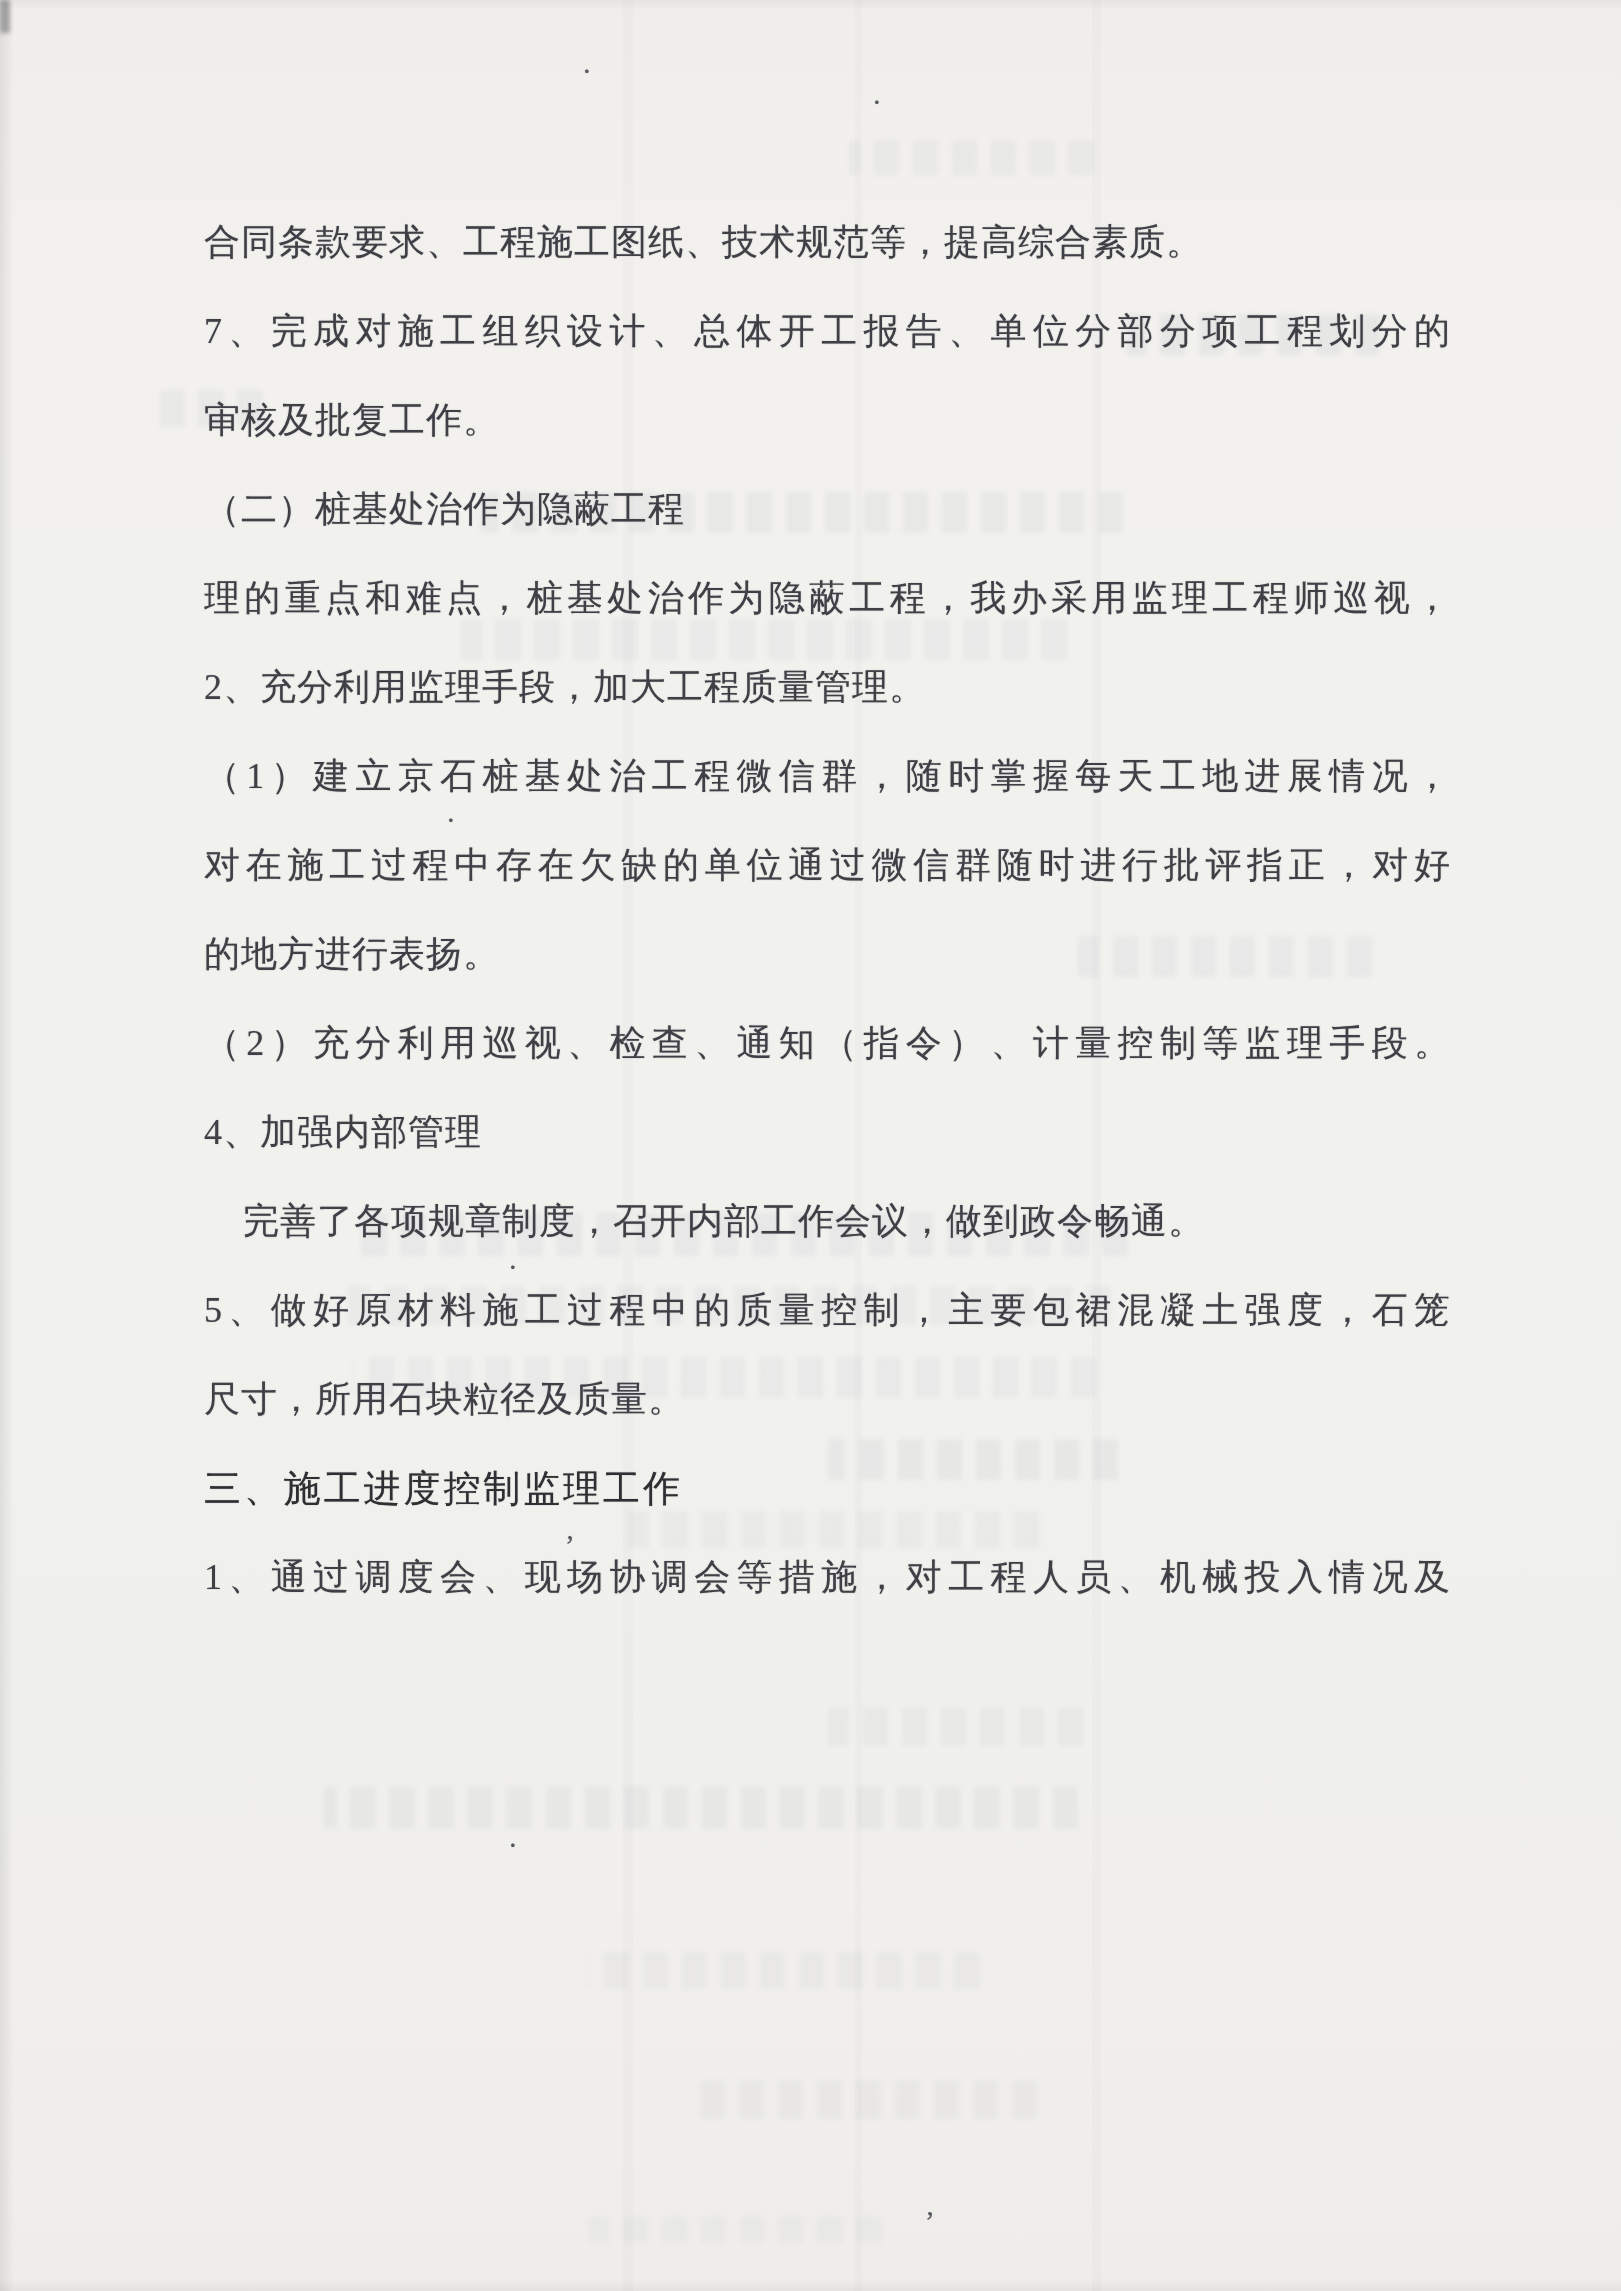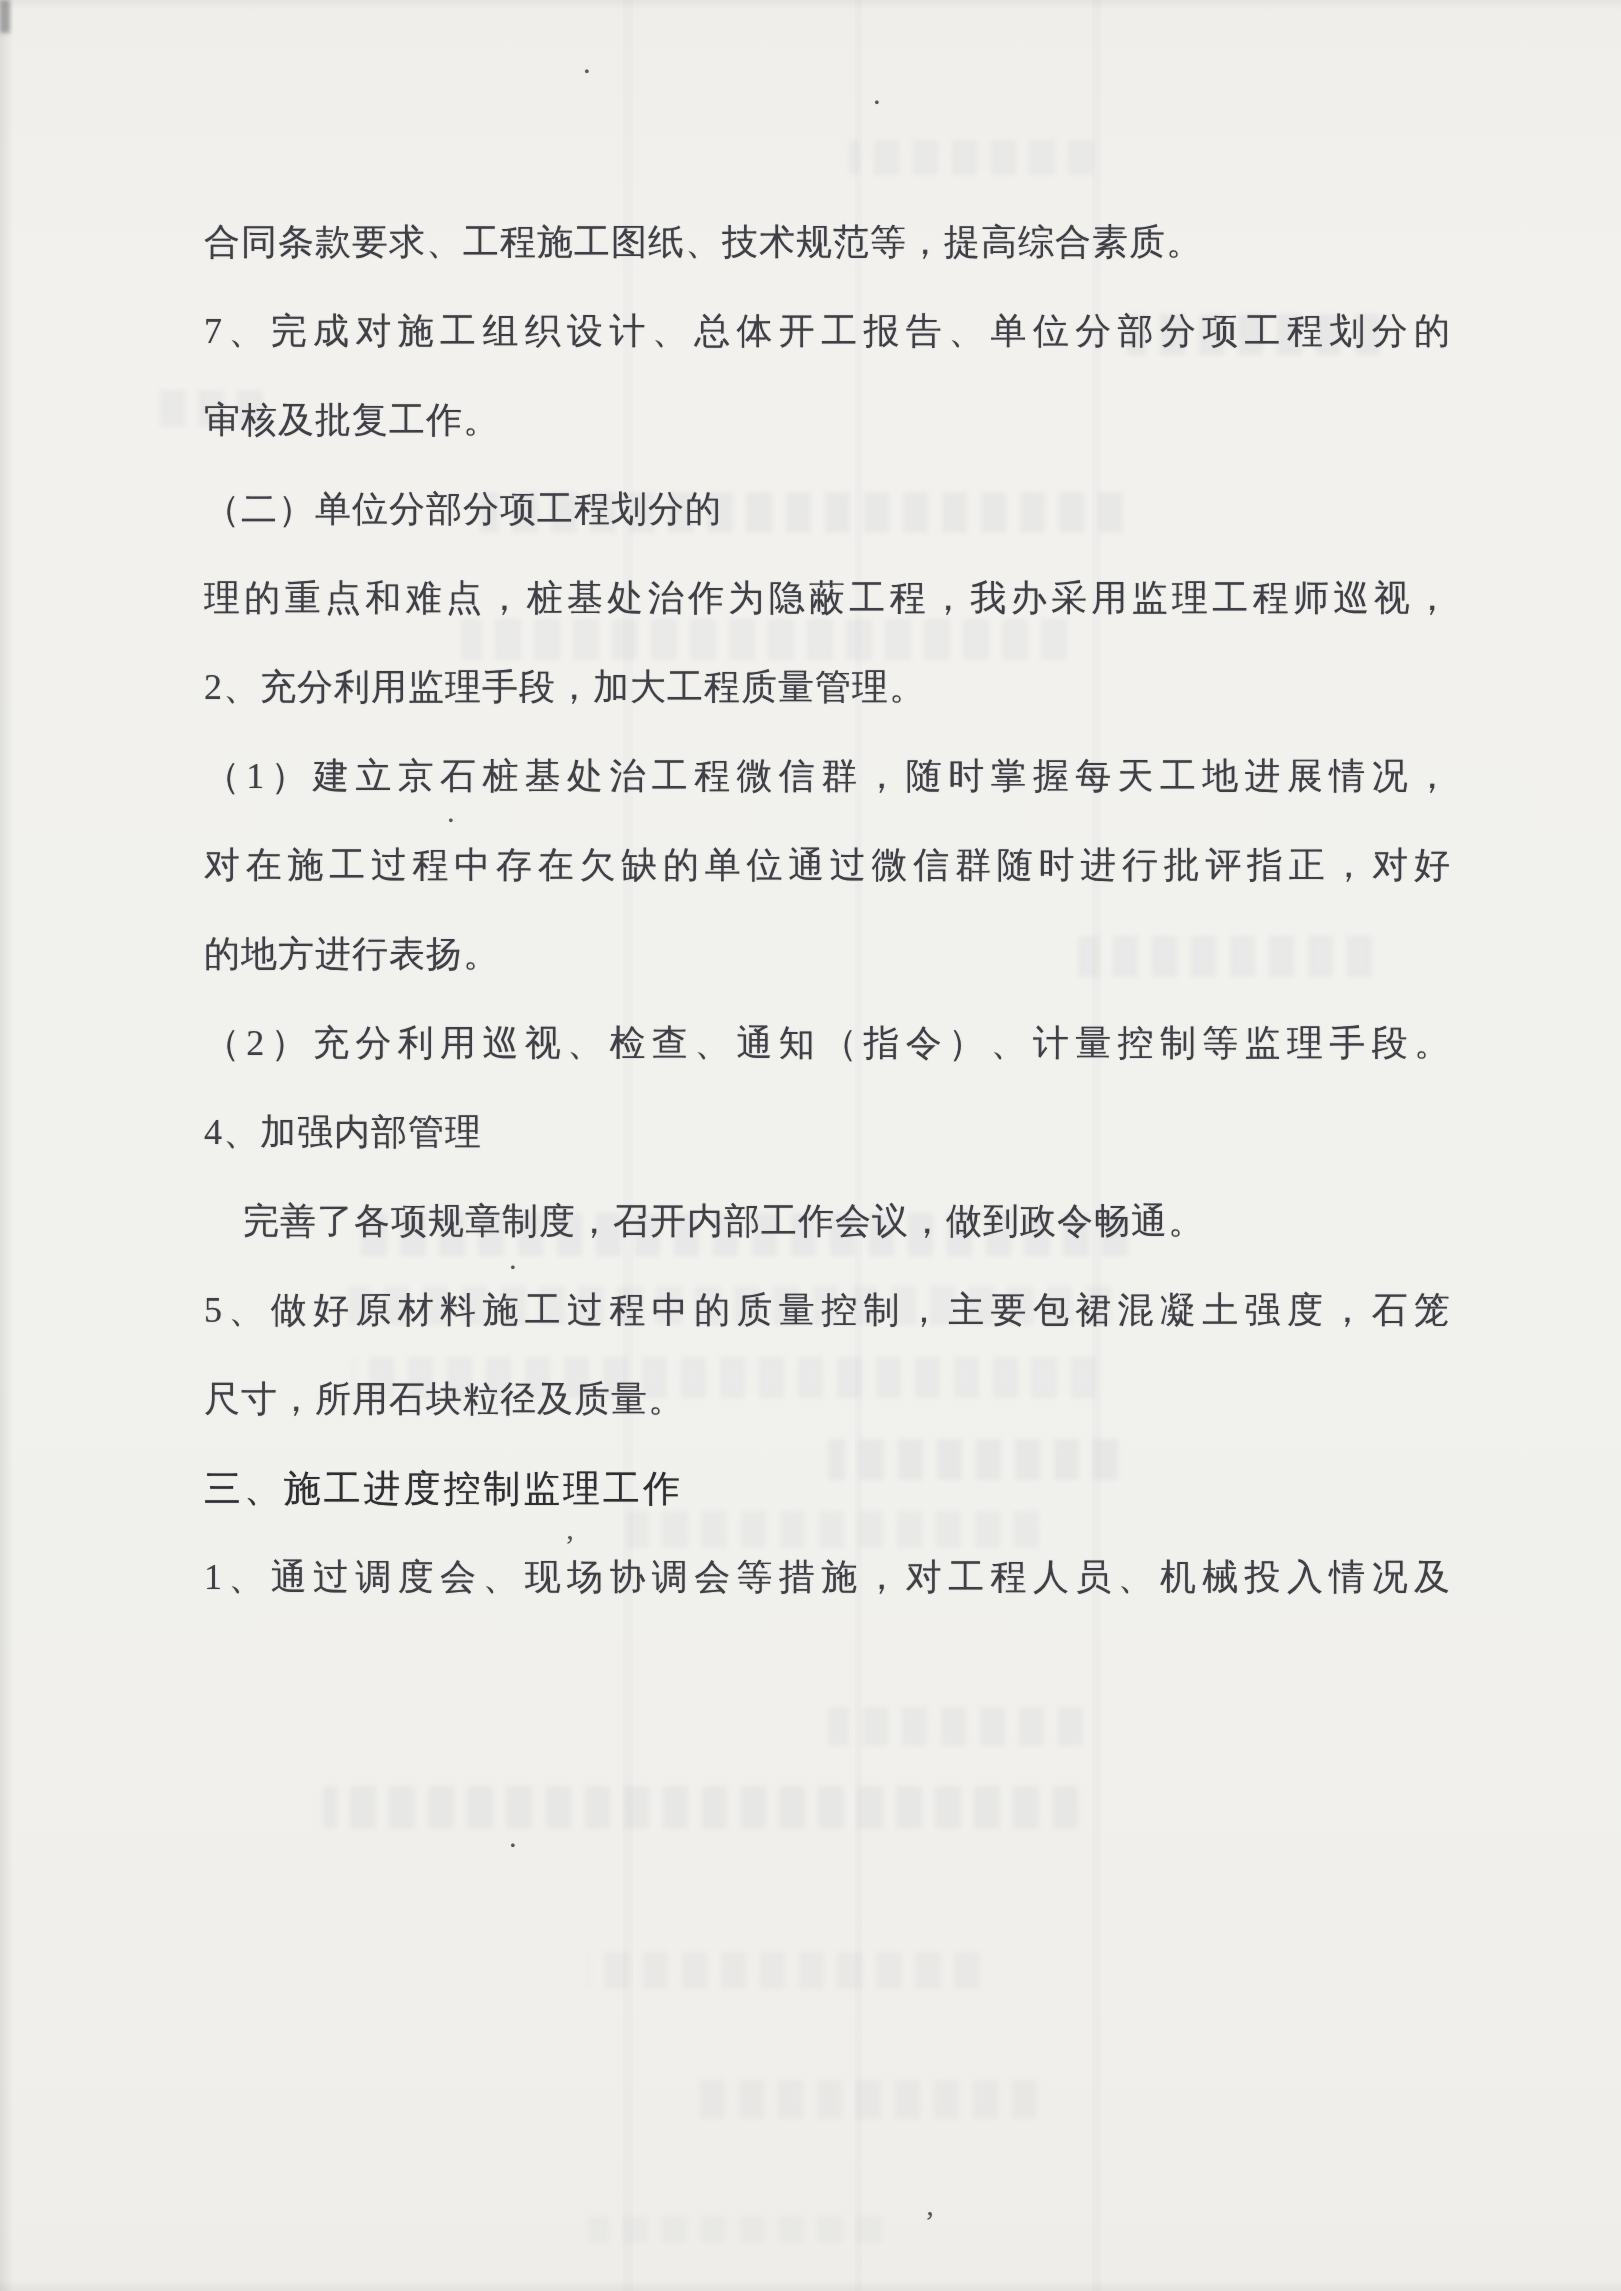--- a/index.html
+++ b/index.html
@@ -129,21 +129,21 @@
   <span class="stray" style="left:446px; top:806px;">·</span>
   <span class="stray" style="left:508px; top:1253px;">·</span>
   <span class="stray" style="left:565px; top:1531px;">’</span>
   <span class="stray" style="left:508px; top:1831px;">·</span>
   <span class="stray" style="left:925px; top:2207px;">’</span>
 
   <div class="text-column">
     <div class="line">合同条款要求、工程施工图纸、技术规范等，提高综合素质。</div>
     <div class="line j">7、完成对施工组织设计、总体开工报告、单位分部分项工程划分的</div>
     <div class="line">审核及批复工作。</div>
-    <div class="line">（二）单位分部分项工程划分的</div>
+    <div class="line">（二）桩基处治作为隐蔽工程</div>
     <div class="line j">理的重点和难点，桩基处治作为隐蔽工程，我办采用监理工程师巡视，</div>
     <div class="line">2、充分利用监理手段，加大工程质量管理。</div>
     <div class="line j">（1）建立京石桩基处治工程微信群，随时掌握每天工地进展情况，</div>
     <div class="line j">对在施工过程中存在欠缺的单位通过微信群随时进行批评指正，对好</div>
     <div class="line">的地方进行表扬。</div>
     <div class="line j">（2）充分利用巡视、检查、通知（指令）、计量控制等监理手段。</div>
     <div class="line">4、加强内部管理</div>
     <div class="line ind">完善了各项规章制度，召开内部工作会议，做到政令畅通。</div>
     <div class="line j">5、做好原材料施工过程中的质量控制，主要包裙混凝土强度，石笼</div>
     <div class="line">尺寸，所用石块粒径及质量。</div>

